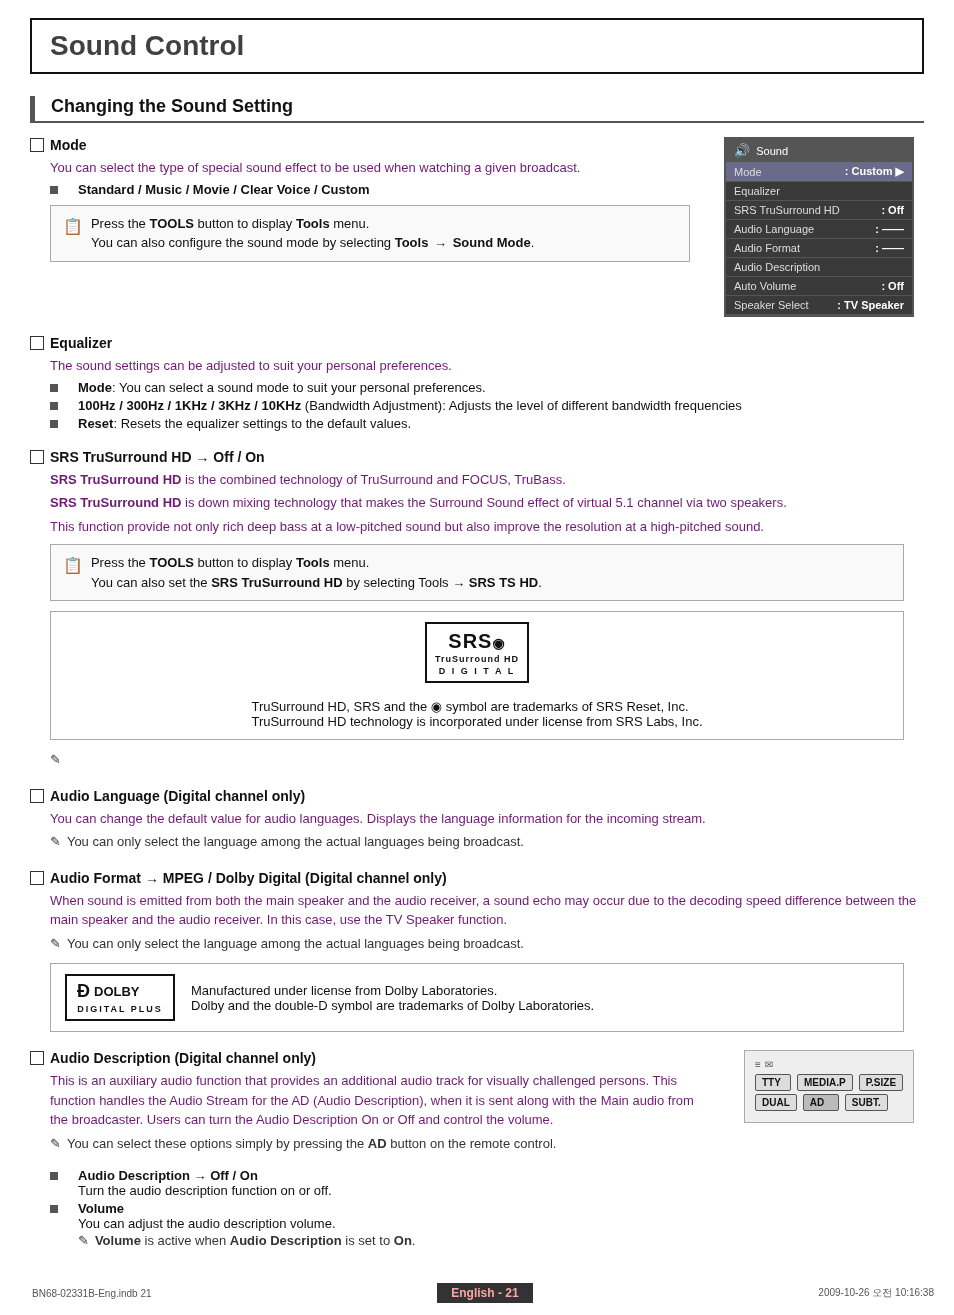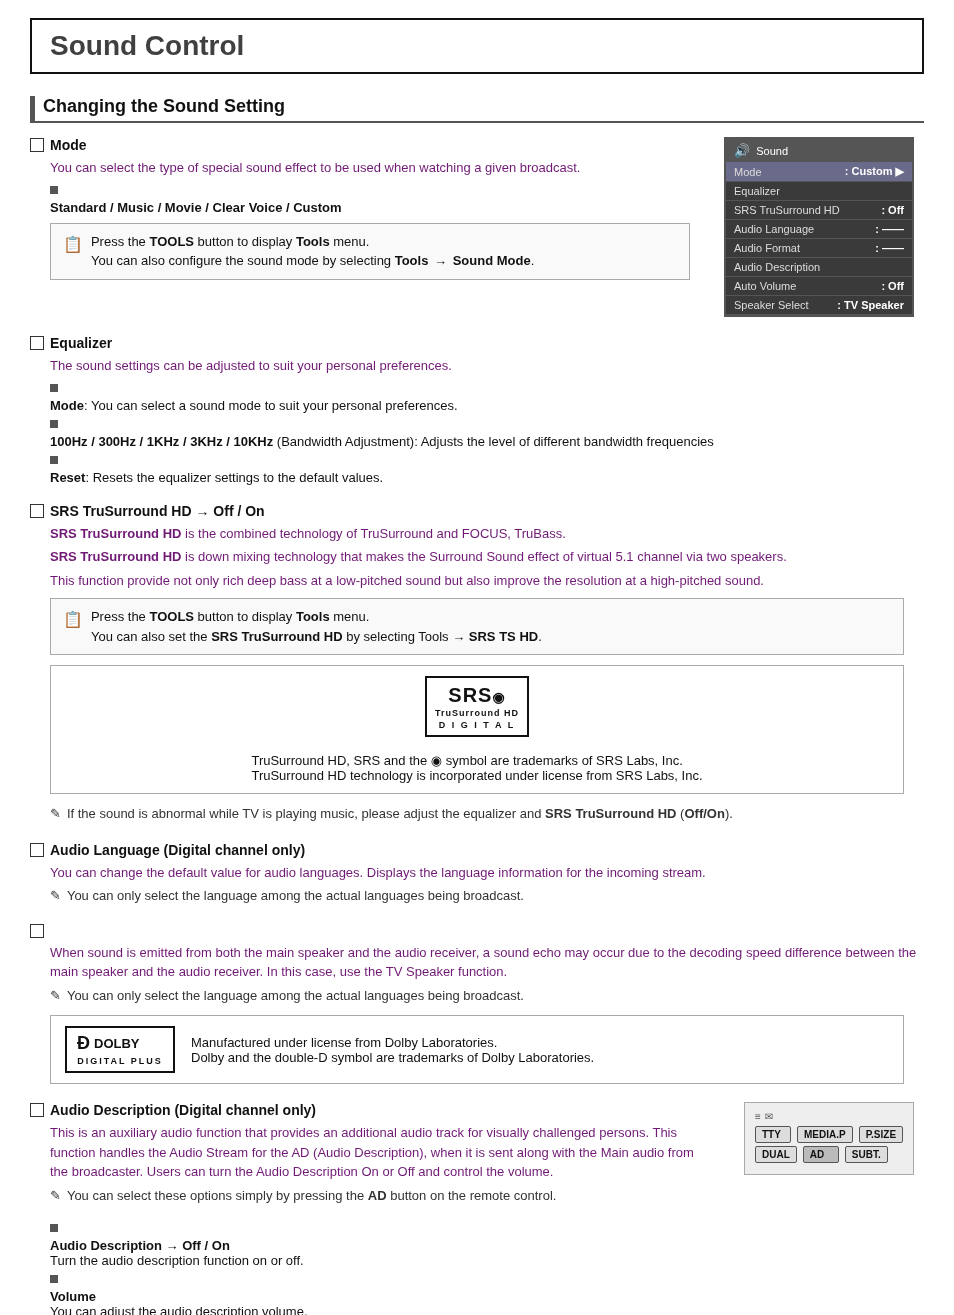--- a/index.html
+++ b/index.html
@@ -28,21 +28,21 @@
       color: #404040;
     }
 
     
     .section-heading {
       font-size: 18px;
       font-weight: bold;
       border-bottom: 2px solid #555;
       padding-bottom: 4px;
       margin-bottom: 14px;
-      padding-left: 8px;
+      padding-left: 16px;
       border-left: 5px solid #555;
     }
 
     
     .subsection {
       margin-bottom: 18px;
     }
 
     .subsection-title {
       font-weight: bold;
@@ -65,22 +65,21 @@
       margin-bottom: 4px;
       line-height: 1.5;
       color: #701a75;
     }
 
     .bullet-item {
       display: flex;
       align-items: flex-start;
       margin-left: 20px;
       margin-bottom: 3px;
-      gap: 6px;
-      flex-direction: column;
+      gap: 20px;
     }
     .bullet-square {
       width: 8px;
       height: 8px;
       background: #555;
       margin-top: 4px;
       flex-shrink: 0;
     }
 
     
@@ -403,47 +402,47 @@
       </div>
     </div>
   </div>
   <div class="srs-box">
     <div class="srs-logo">
       <div class="srs-text">SRS<span style="font-size:14px;">◉</span></div>
       <div style="font-size:9px; font-weight:bold; letter-spacing:1px;">TruSurround HD</div>
       <div class="srs-sub">D I G I T A L</div>
     </div>
     <div>
-      <div>TruSurround HD, SRS and the ◉ symbol are trademarks of SRS Labs, Inc.</div>
+      <div>TruSurround HD, SRS and the ◉ symbol are trademarks of SRS Reset, Inc.</div>
       <div>TruSurround HD technology is incorporated under license from SRS Labs, Inc.</div>
     </div>
   </div>
   <div class="info-note">
     <span class="info-icon">✎</span>
-    <span>If the sound is abnormal while TV is playing music, please adjust the equalizer and <span class="bold">SRS TruSurround HD</span> (<span class="bold">Off/On</span>).</span>
   </div>
 </div>
 
 
 <div class="subsection">
   <div class="subsection-title">
     <span class="checkbox-icon"></span>
     <span><span class="bold">Audio Language</span> (Digital channel only)</span>
   </div>
   <div class="body-text">You can change the default value for audio languages. Displays the language information for the incoming stream.</div>
   <div class="info-note">
     <span class="info-icon">✎</span>
     <span>You can only select the language among the actual languages being broadcast.</span>
   </div>
 </div>
 
 
 <div class="subsection">
   <div class="subsection-title">
     <span class="checkbox-icon"></span>
+    <span><span class="bold">Audio Format → MPEG / Dolby Digital</span> (Digital channel only)</span>
   </div>
   <div class="body-text">When sound is emitted from both the main speaker and the audio receiver, a sound echo may occur due to the decoding speed difference between the main speaker and the audio receiver. In this case, use the TV Speaker function.</div>
   <div class="info-note">
     <span class="info-icon">✎</span>
     <span>You can only select the language among the actual languages being broadcast.</span>
   </div>
   <div class="dolby-box">
     <div class="dolby-logo">
       <div class="dolby-top">
         <span class="dolby-d">Ð</span>

